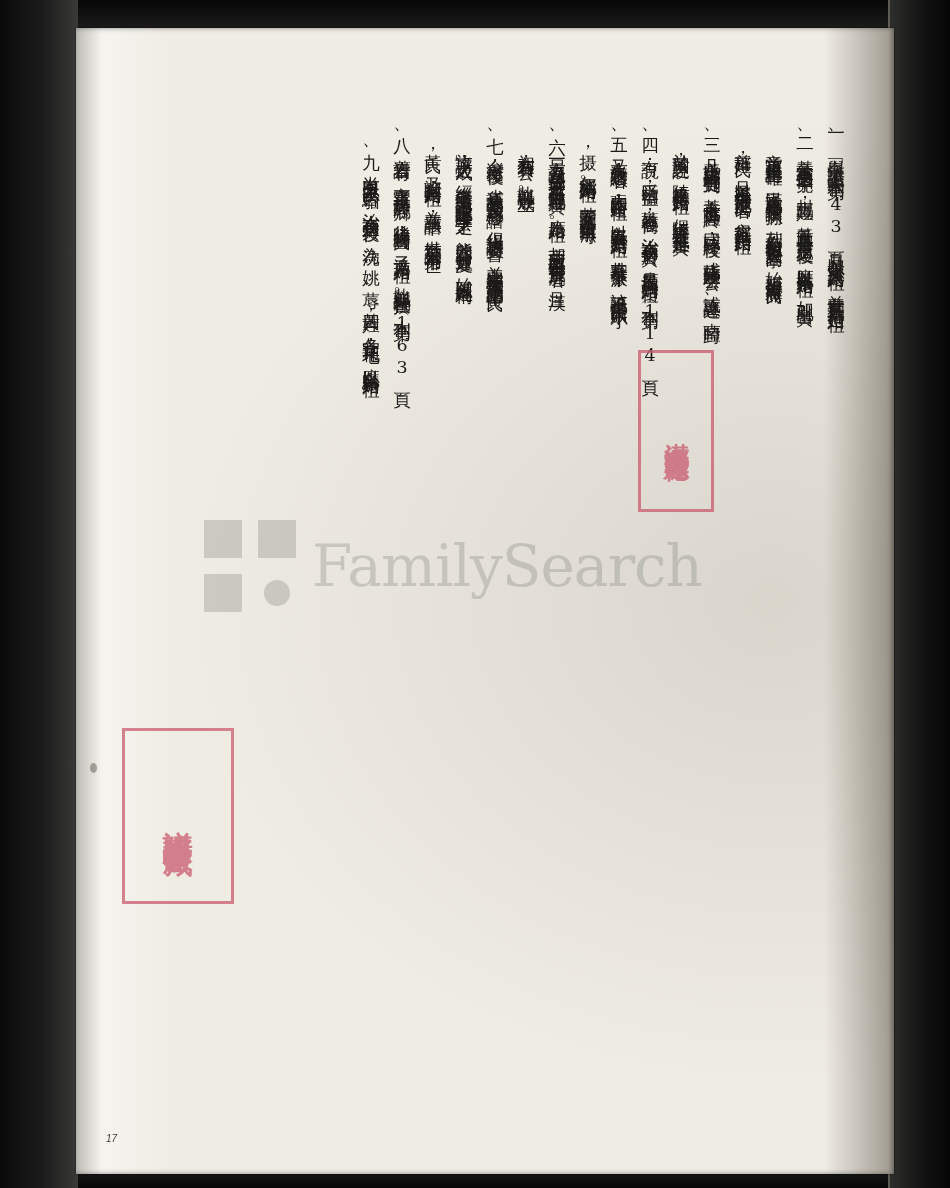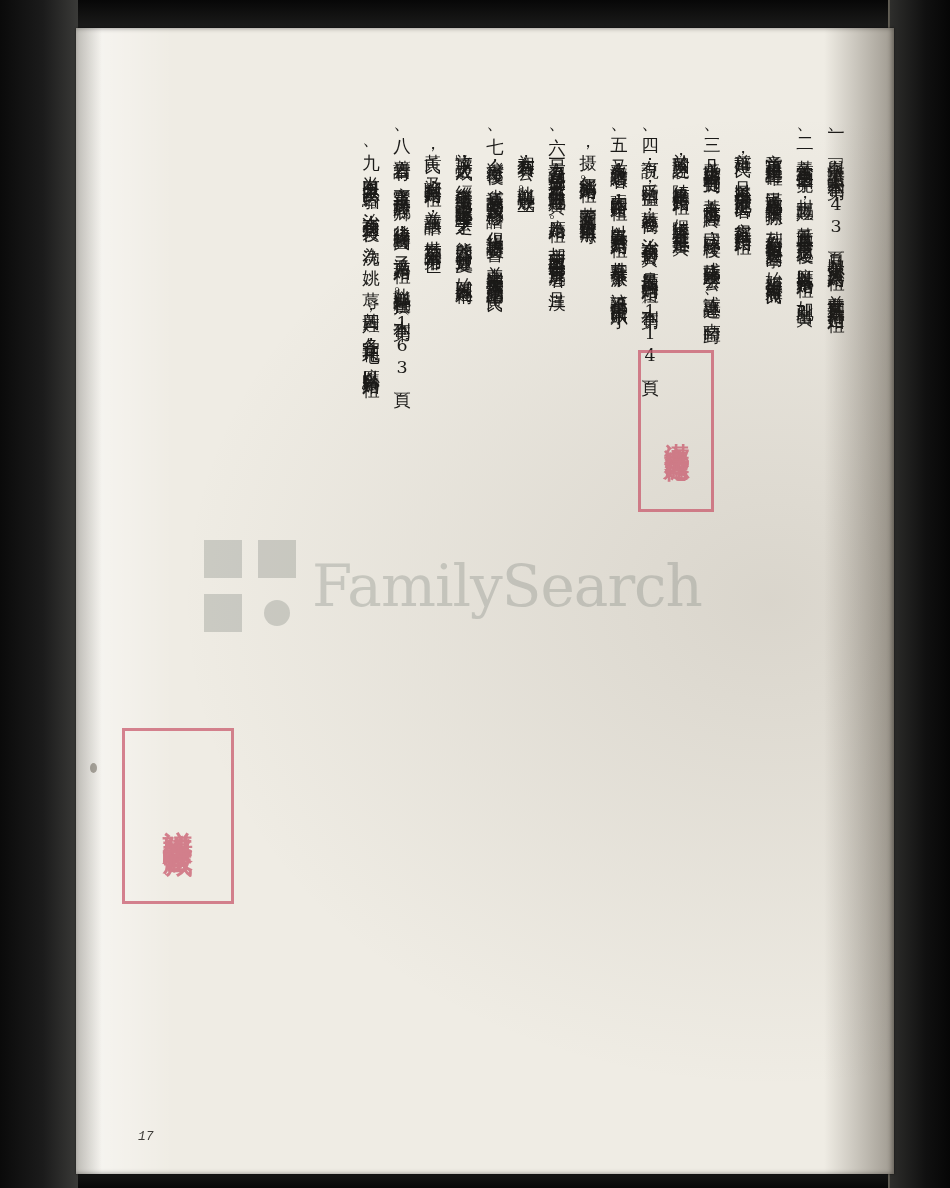--- a/index.html
+++ b/index.html
@@ -96,25 +96,24 @@
     text-align: left;
   }
   .col.indent {
     padding-top: 16px;
   }
   
   .folio {
     position: absolute;
     left: 30px;
     bottom: 30px;
-    font-family: Liberation Mono, monospace;
-    font-size: 13px;
+    font-family: Liberation Sans, sans-serif;
+    font-size: 10px;
     color: #3d3b37;
     font-style: italic;
-    margin-left: 32px;
   }
   
   .seal {
     position: absolute;
     border: 3px solid #c8566a;
     color: #c8566a;
     opacity: .72;
     writing-mode: vertical-rl;
     text-orientation: upright;
     font-family: "DejaVu Serif", serif;
@@ -139,21 +138,21 @@
     top: 700px;
     width: 96px;
     height: 160px;
     font-size: 30px;
     padding: 5px;
   }
   
   .watermark {
     position: absolute;
     left: 128px;
-    top: 488px;
+    top: 468px;
     width: 460px;
     height: 140px;
     color: rgba(120,125,120,0.30);
     font-family: "DejaVu Serif", serif;
     font-size: 58px;
     letter-spacing: -1px;
     display: flex;
     align-items: center;
     gap: 16px;
     pointer-events: none;

